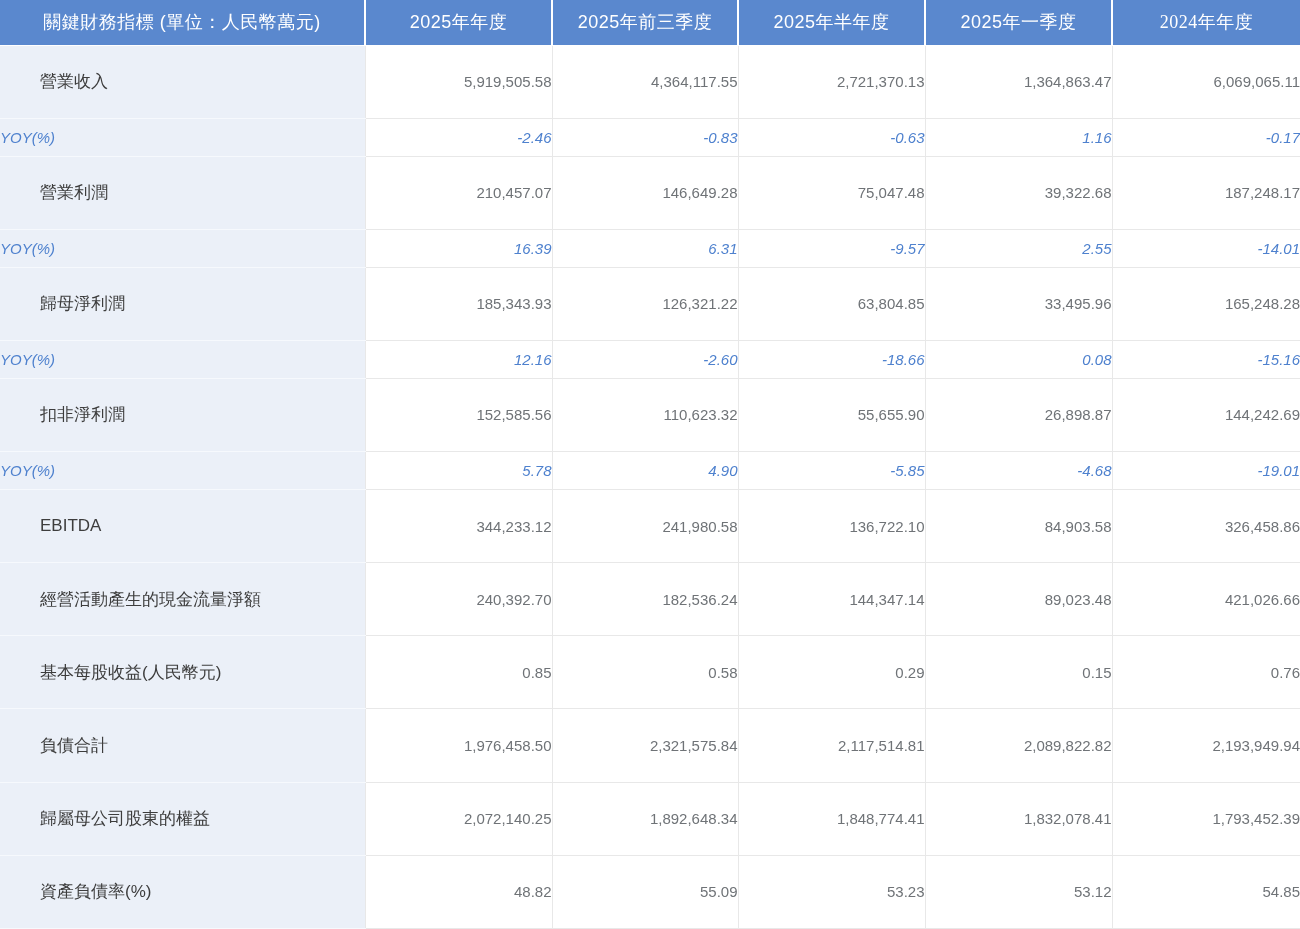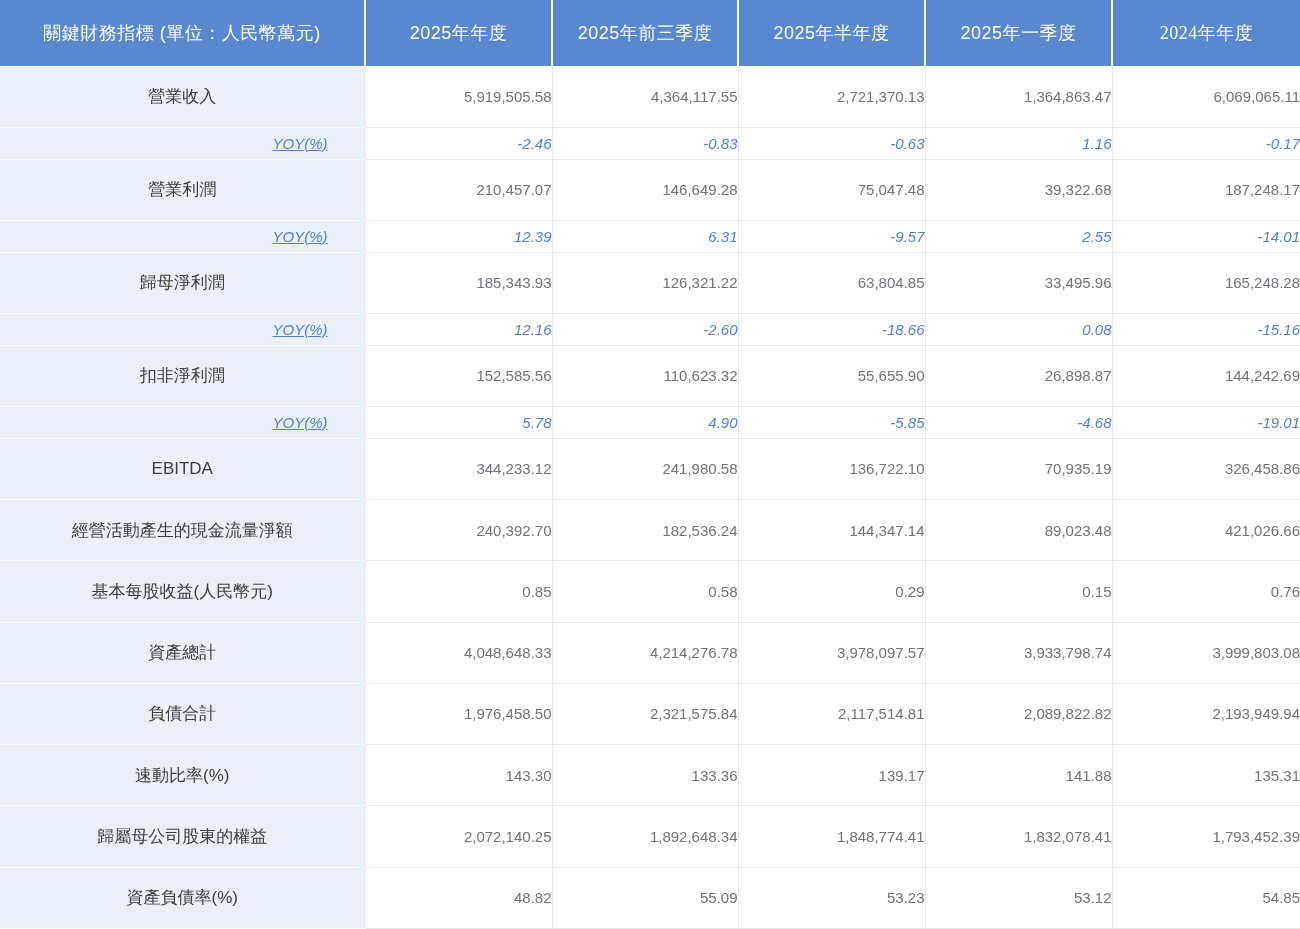--- a/index.html
+++ b/index.html
@@ -21,50 +21,49 @@
     font-family: "Liberation Sans", "DejaVu Sans", sans-serif;
   }
   table.fin {
     width: 1300px; height: 929px;
     border-collapse: collapse;
     table-layout: fixed;
   }
   table.fin th, table.fin td { padding: 0; vertical-align: middle; }
 
   
-  thead tr { height: 66px; }
+  thead tr { height: 45px; }
   thead th {
     background: var(--header-bg);
     color: var(--header-text);
     font-size: 18px;
     font-weight: 500;
     text-align: center;
     border-right: 2px solid #FFFFFF;
     border-bottom: 1px solid #FFFFFF;
     letter-spacing: 0.5px;
   }
   thead th:last-child { border-right: none; font-family: Liberation Serif, serif; }
 
   
   td.label {
     background: var(--label-col-bg);
     border-bottom: 1px solid var(--label-divider);
   }
   tr.metric-row td.label {
-    text-align: center;
+    text-align: left;
+    padding-left: 40px;
     font-size: 17px;
     color: var(--metric-text);
   }
   tr.yoy-row td.label {
-    text-align: right;
     padding-right: 37px;
     font-size: 15px;
     font-style: italic;
     color: var(--yoy-text);
-    text-decoration: underline;
   }
 
   
   td.val {
     background: #FFFFFF;
     text-align: right;
     padding-right: 9px;
     font-size: 15px;
     color: var(--value-text);
     border-left: 1px solid var(--grid-line);
@@ -119,21 +118,21 @@
     <tr class="metric-row">
       <td class="label">營業利潤</td>
       <td class="val">210,457.07</td>
       <td class="val">146,649.28</td>
       <td class="val">75,047.48</td>
       <td class="val">39,322.68</td>
       <td class="val">187,248.17</td>
     </tr>
     <tr class="yoy-row">
       <td class="label">YOY(%)</td>
-      <td class="val">12.39</td>
+      <td class="val">16.39</td>
       <td class="val">6.31</td>
       <td class="val">-9.57</td>
       <td class="val">2.55</td>
       <td class="val">-14.01</td>
     </tr>
     <tr class="metric-row">
       <td class="label">歸母淨利潤</td>
       <td class="val">185,343.93</td>
       <td class="val">126,321.22</td>
       <td class="val">63,804.85</td>
@@ -162,64 +161,48 @@
       <td class="val">4.90</td>
       <td class="val">-5.85</td>
       <td class="val">-4.68</td>
       <td class="val">-19.01</td>
     </tr>
     <tr class="metric-row">
       <td class="label">EBITDA</td>
       <td class="val">344,233.12</td>
       <td class="val">241,980.58</td>
       <td class="val">136,722.10</td>
-      <td class="val">70,935.19</td>
+      <td class="val">84,903.58</td>
       <td class="val">326,458.86</td>
     </tr>
     <tr class="metric-row">
       <td class="label">經營活動產生的現金流量淨額</td>
       <td class="val">240,392.70</td>
       <td class="val">182,536.24</td>
       <td class="val">144,347.14</td>
       <td class="val">89,023.48</td>
       <td class="val">421,026.66</td>
     </tr>
     <tr class="metric-row">
       <td class="label">基本每股收益(人民幣元)</td>
       <td class="val">0.85</td>
       <td class="val">0.58</td>
       <td class="val">0.29</td>
       <td class="val">0.15</td>
       <td class="val">0.76</td>
     </tr>
     <tr class="metric-row">
-      <td class="label">資產總計</td>
-      <td class="val">4,048,648.33</td>
-      <td class="val">4,214,276.78</td>
-      <td class="val">3,978,097.57</td>
-      <td class="val">3,933,798.74</td>
-      <td class="val">3,999,803.08</td>
-    </tr>
-    <tr class="metric-row">
       <td class="label">負債合計</td>
       <td class="val">1,976,458.50</td>
       <td class="val">2,321,575.84</td>
       <td class="val">2,117,514.81</td>
       <td class="val">2,089,822.82</td>
       <td class="val">2,193,949.94</td>
     </tr>
     <tr class="metric-row">
-      <td class="label">速動比率(%)</td>
-      <td class="val">143.30</td>
-      <td class="val">133.36</td>
-      <td class="val">139.17</td>
-      <td class="val">141.88</td>
-      <td class="val">135.31</td>
-    </tr>
-    <tr class="metric-row">
       <td class="label">歸屬母公司股東的權益</td>
       <td class="val">2,072,140.25</td>
       <td class="val">1,892,648.34</td>
       <td class="val">1,848,774.41</td>
       <td class="val">1,832,078.41</td>
       <td class="val">1,793,452.39</td>
     </tr>
     <tr class="metric-row">
       <td class="label">資產負債率(%)</td>
       <td class="val">48.82</td>

